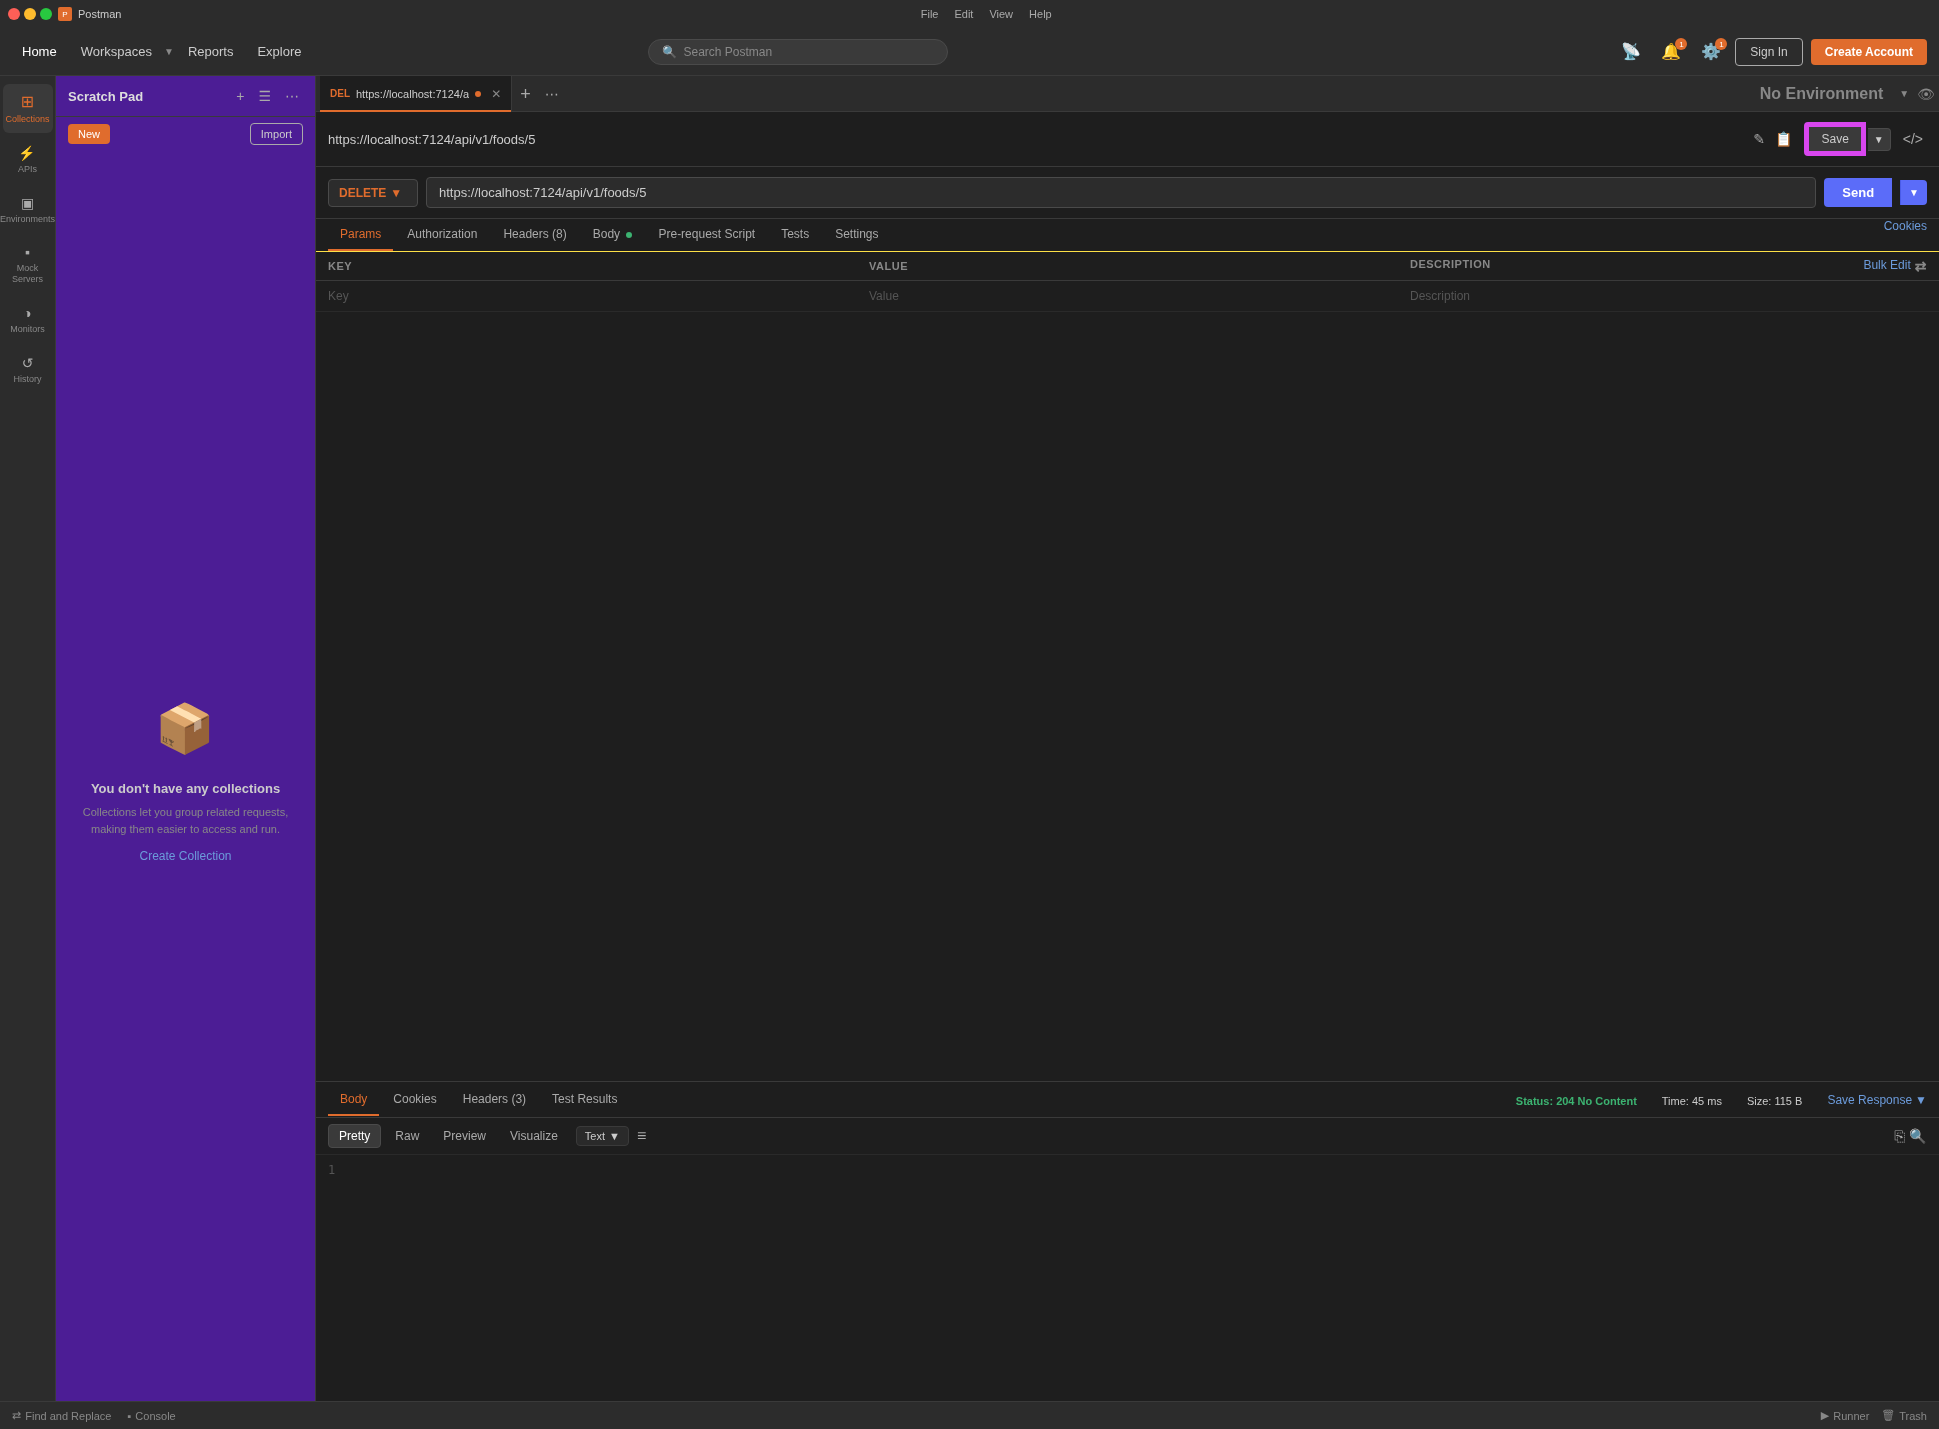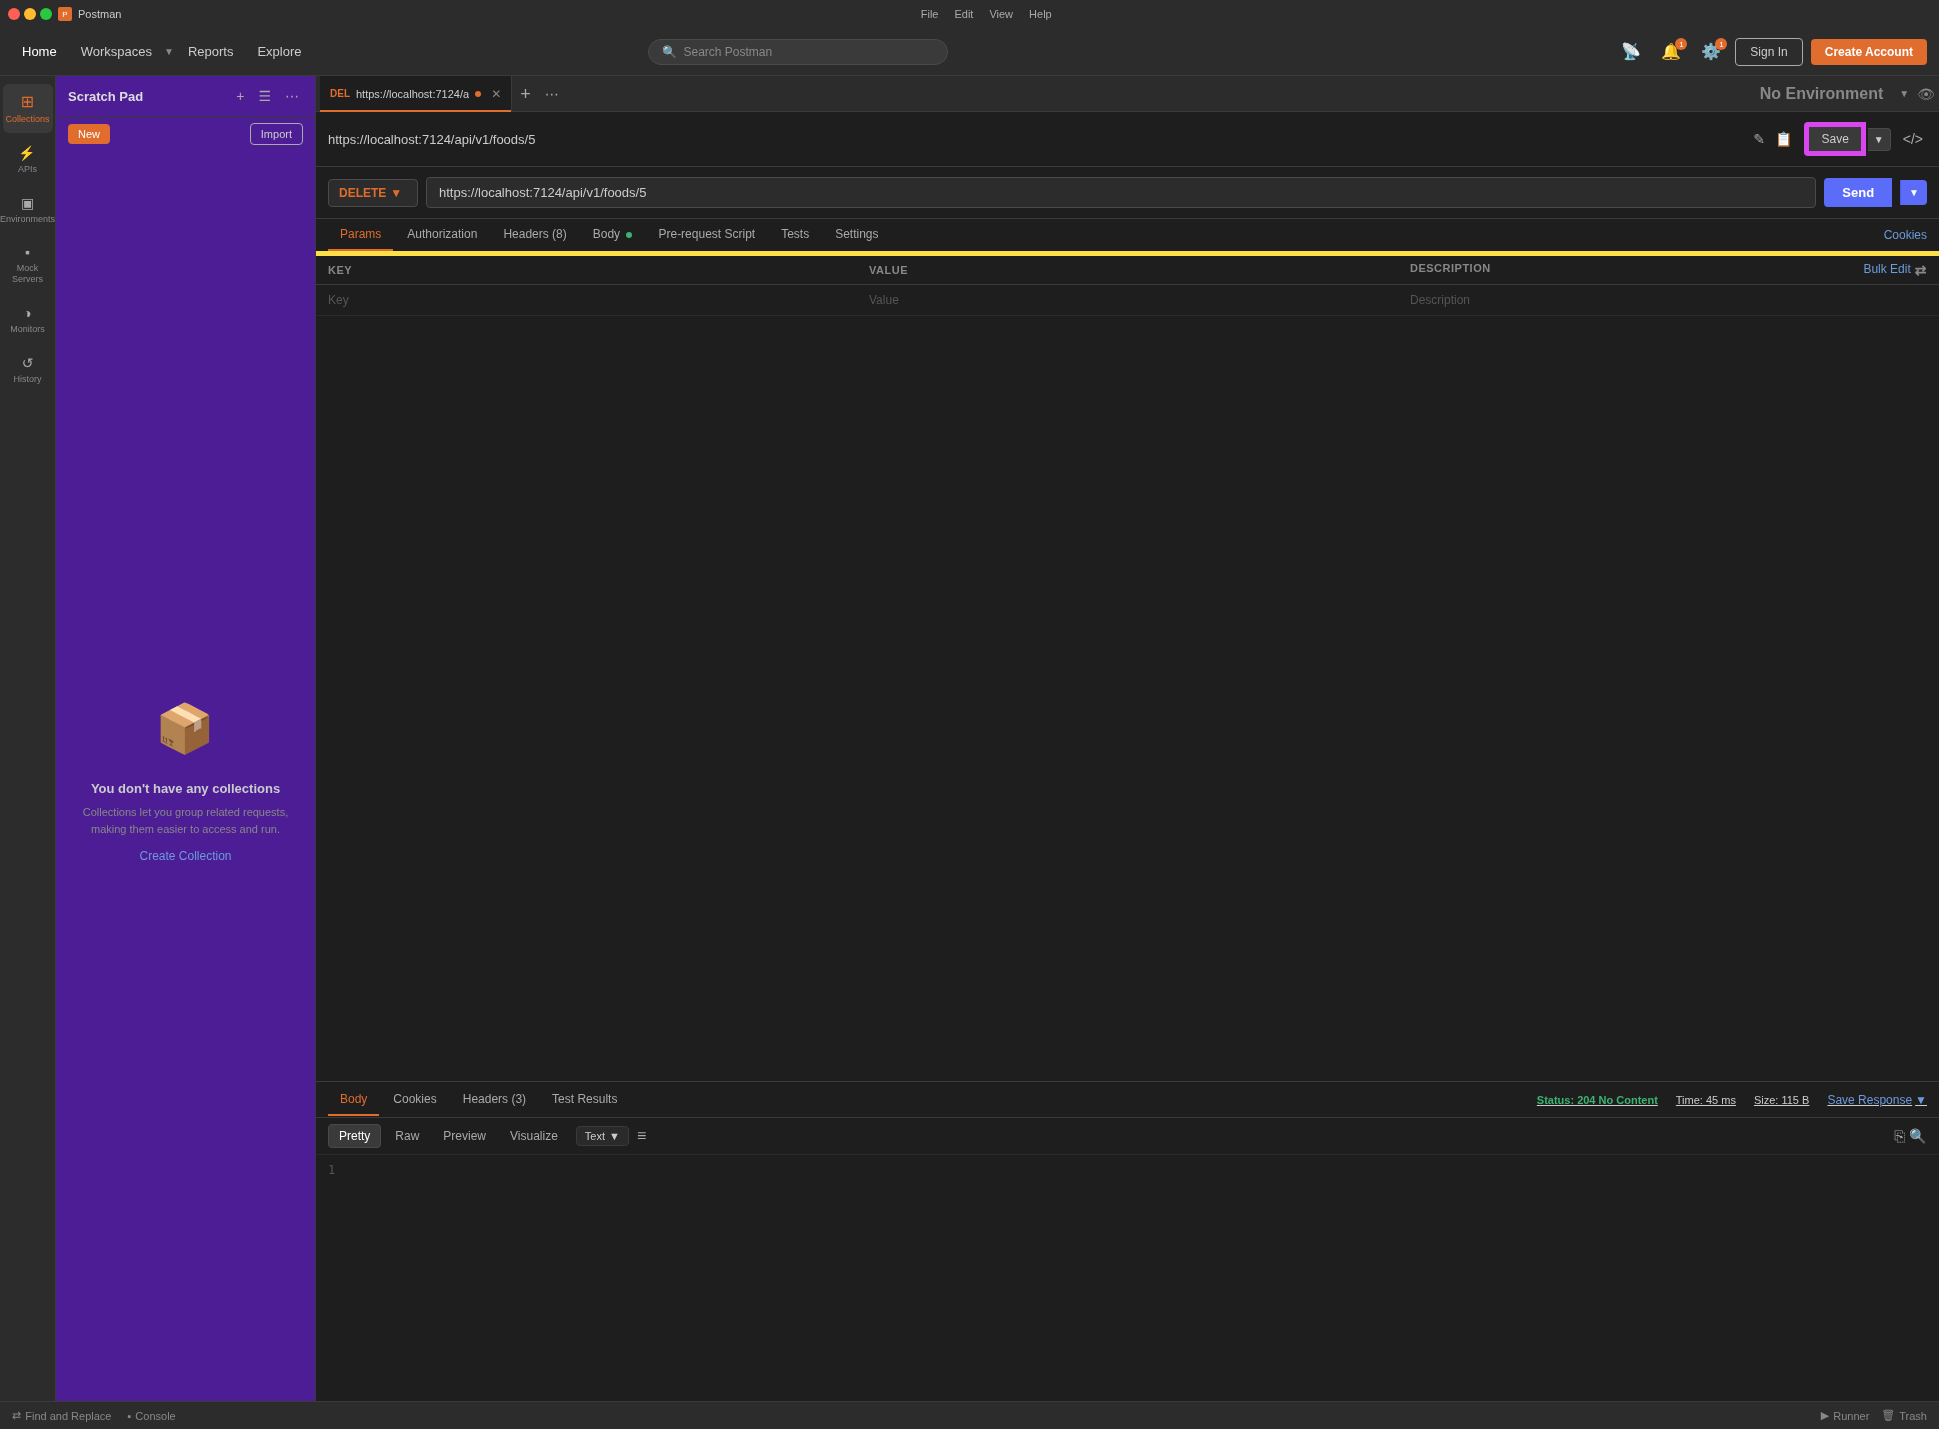--- a/index.html
+++ b/index.html
@@ -206,22 +206,21 @@
       padding: 7px 12px;
       border-radius: 4px;
       outline: none;
     }
     #send-btn { background: #5b6cf9; border: none; color: white; padding: 7px 18px; border-radius: 4px 0 0 4px; cursor: pointer; font-size: 13px; font-weight: 600; }
     #send-arrow { background: #5b6cf9; border: none; border-left: 1px solid #4a5ce8; color: white; padding: 7px 8px; border-radius: 0 4px 4px 0; cursor: pointer; font-size: 10px; }
 
     
     #request-tabs {
       display: flex;
-      align-items: center;
-      border-bottom: 5px solid #fde047;
+      border-bottom: 1px solid #fde047;
       padding: 0 12px;
       background: #1e1e1e;
       gap: 2px;
     }
     .req-tab {
       padding: 8px 12px;
       font-size: 12px;
       color: #aaa;
       cursor: pointer;
       border-bottom: 2px solid transparent;
@@ -260,21 +259,21 @@
     #response-tabs-bar {
       display: flex;
       align-items: center;
       border-bottom: 1px solid #3a3a3a;
       padding: 0 12px;
       gap: 2px;
       height: 36px;
     }
     .resp-tab { padding: 8px 12px; font-size: 12px; color: #aaa; cursor: pointer; border-bottom: 2px solid transparent; white-space: nowrap; }
     .resp-tab.active { color: #e06c2d; border-bottom-color: #e06c2d; }
-    #response-meta { margin-left: auto; display: flex; align-items: center; gap: 18px; font-size: 11px; text-decoration: underline; }
+    #response-meta { margin-left: auto; display: flex; align-items: flex-end; gap: 25px; font-size: 11px; }
     .status-badge { color: #3cb371; font-weight: 600; }
     .time-val { color: #ccc; }
     .size-val { color: #ccc; }
     #save-response-btn { color: #6c9bdb; background: none; border: none; cursor: pointer; font-size: 12px; display: flex; align-items: center; gap: 3px; }
 
     
     #viewer-tabs {
       display: flex;
       align-items: center;
       padding: 6px 12px;

